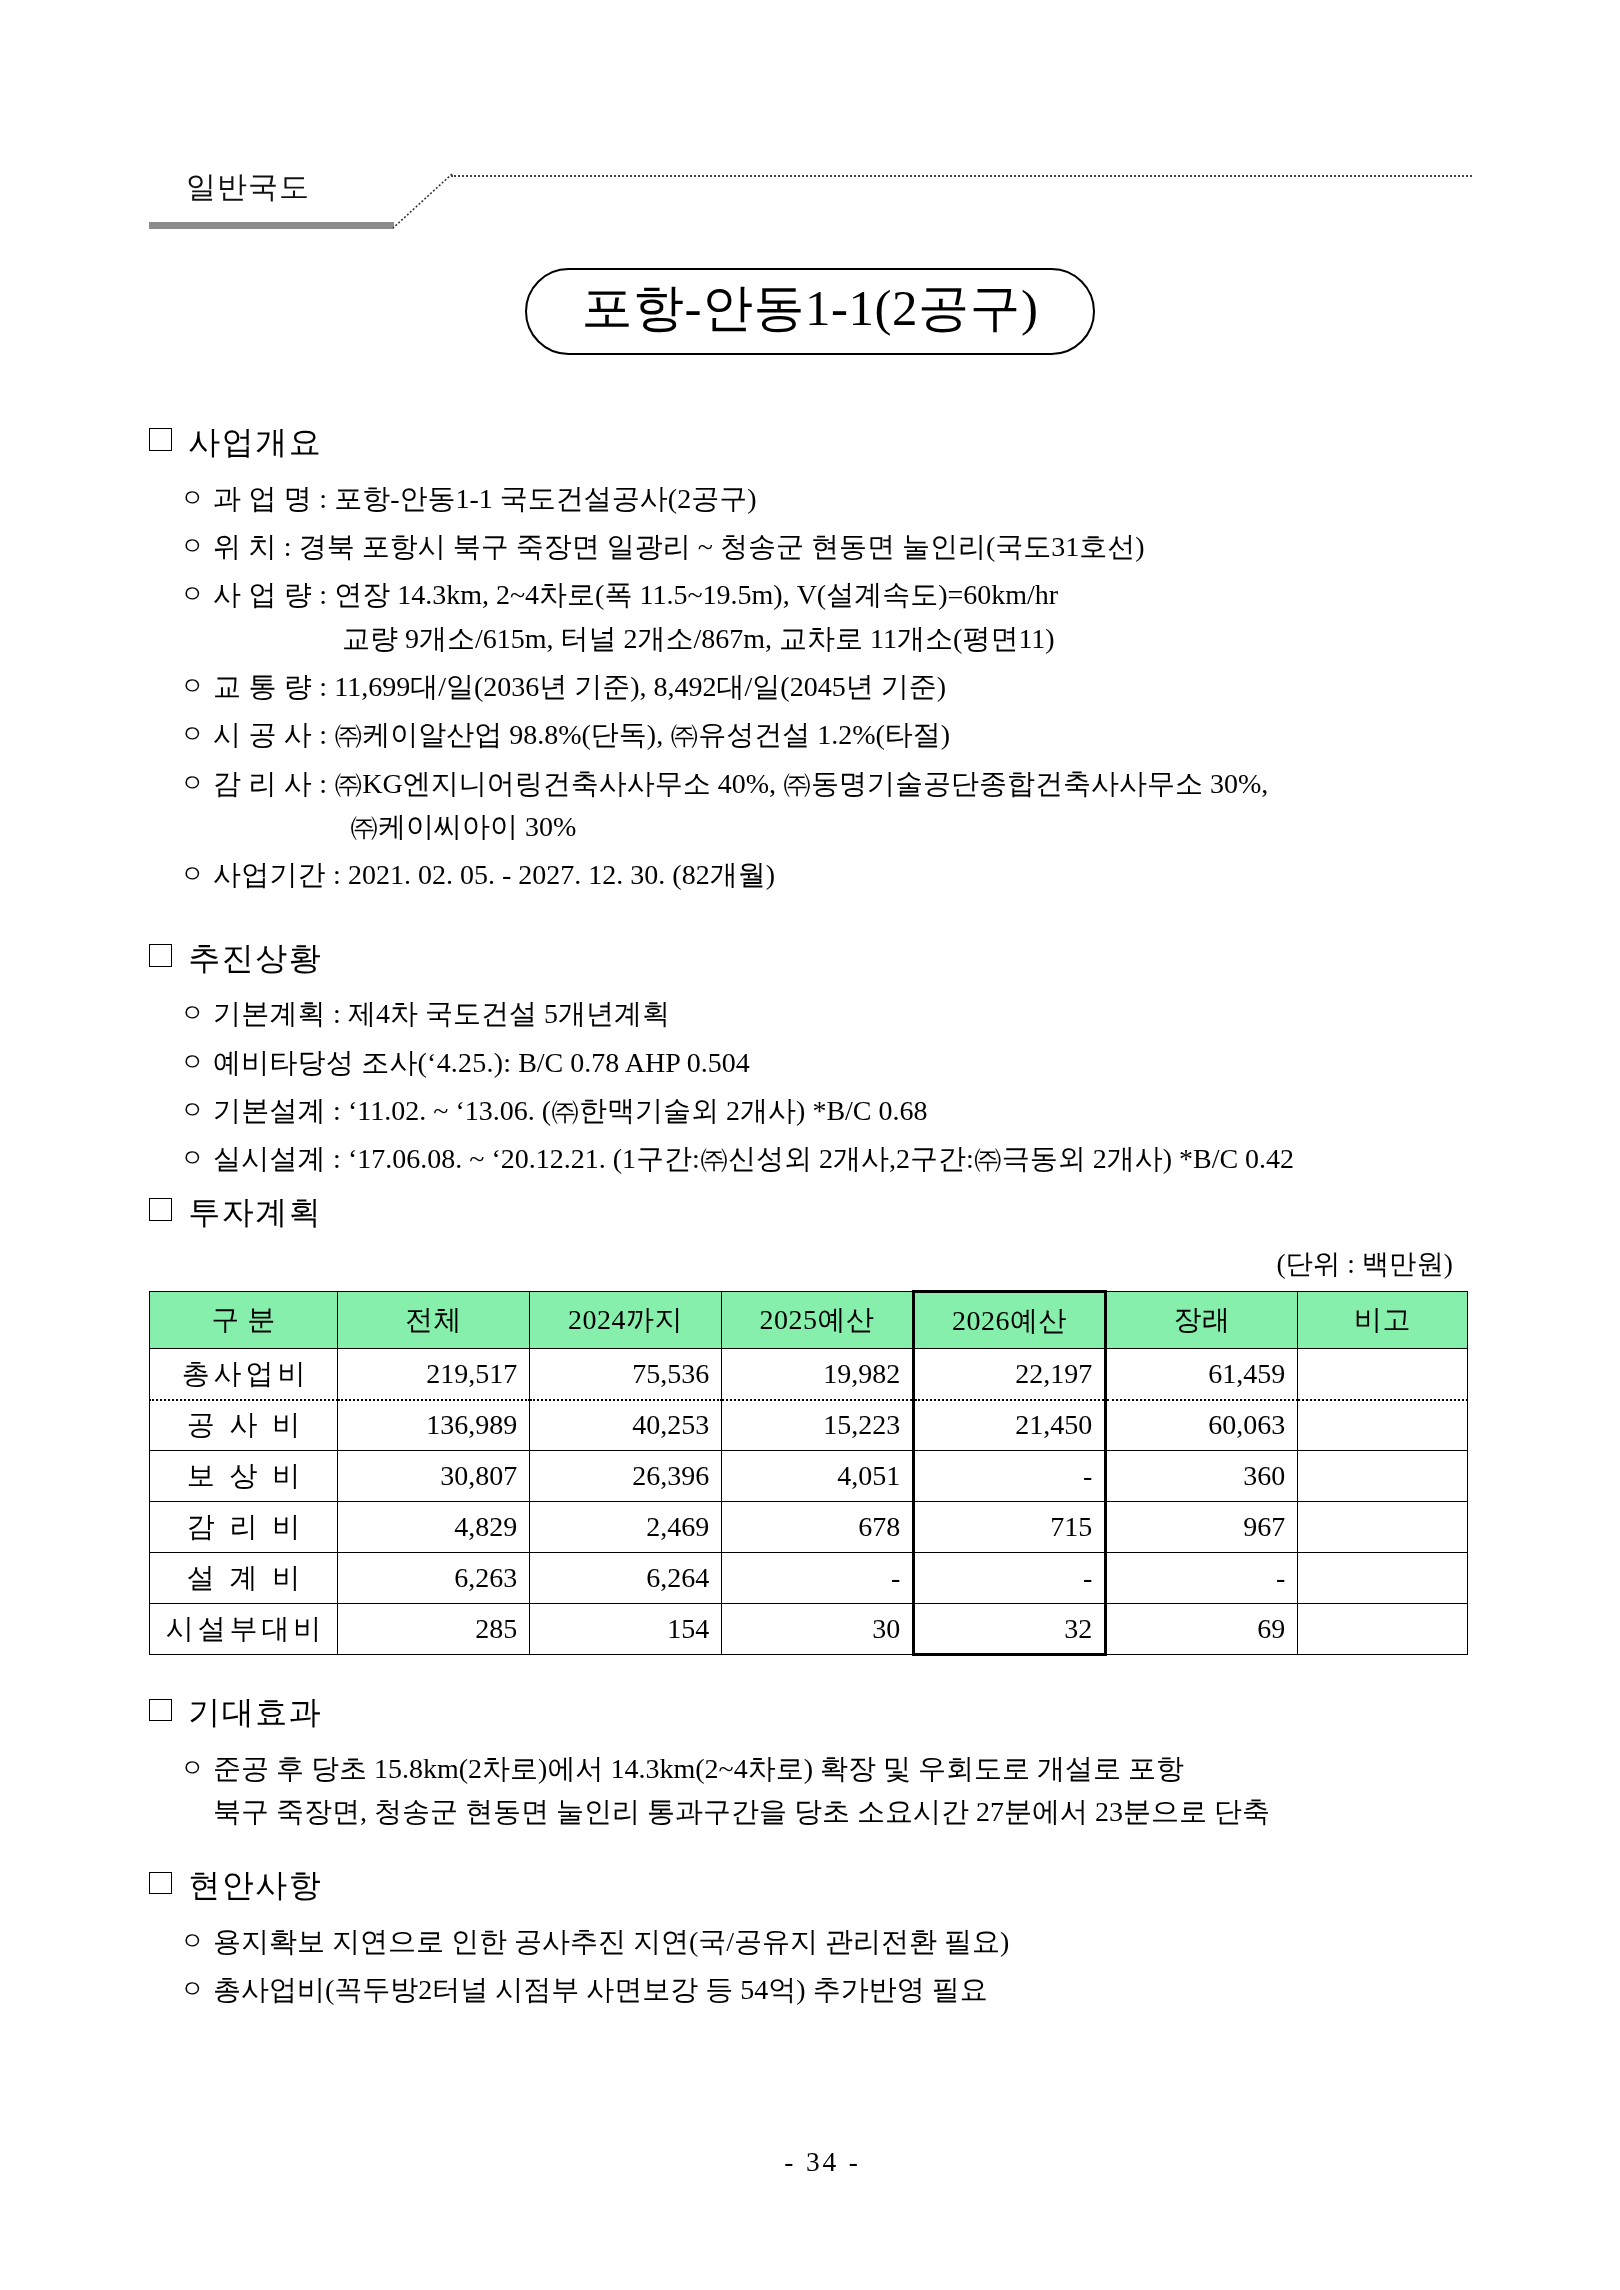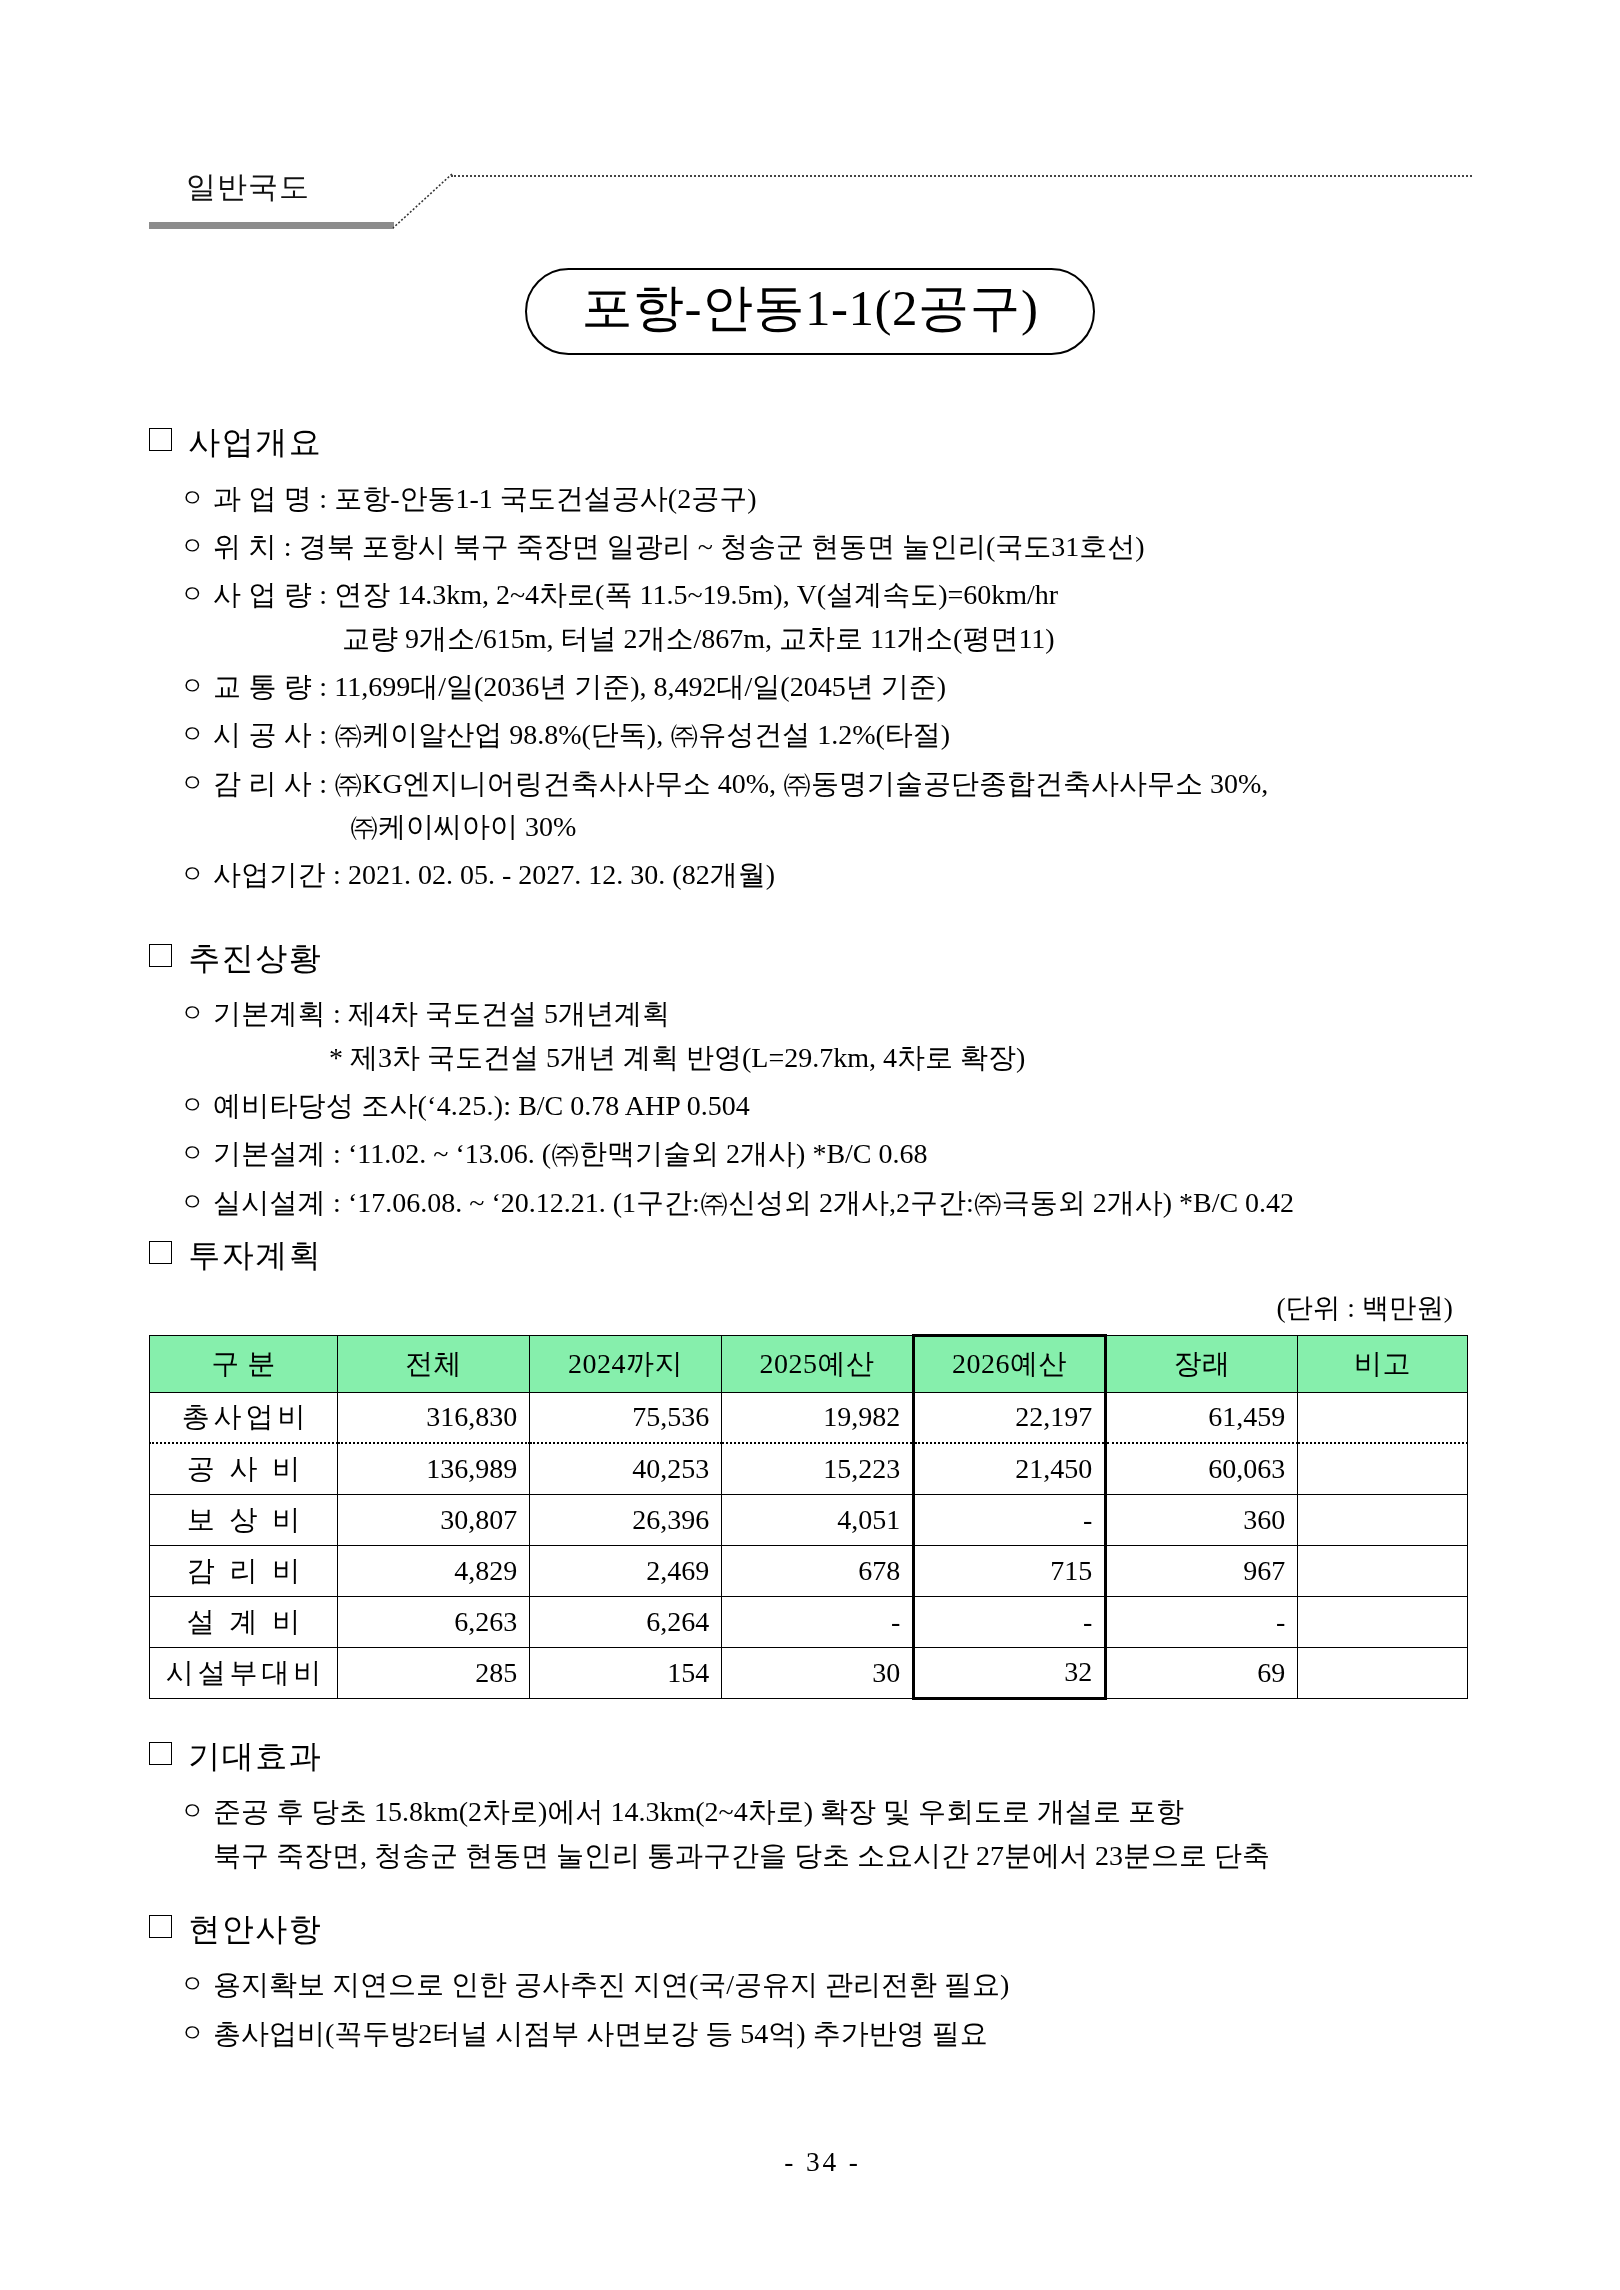--- a/index.html
+++ b/index.html
@@ -267,21 +267,20 @@
 
     <div class="sec-head">
       <span class="sq"></span>
       <span>추진상황</span>
     </div>
     <ul class="items">
       <li>
         <span class="circ">ㅇ</span>
         <span class="lbl">기본계획 :</span>
         <span>제4차 국도건설 5개년계획</span>
-        <span class="cont-line ind-star">* 제3차 국도건설 5개년 계획 반영(L=29.7km, 4차로 확장)</span>
       </li>
       <li>
         <span class="circ">ㅇ</span>
         <span class="lbl">예비타당성 조사(‘4.25.):</span>
         <span>B/C 0.78 AHP 0.504</span>
       </li>
       <li>
         <span class="circ">ㅇ</span>
         <span class="lbl">기본설계 :</span>
         <span>‘11.02. ~ ‘13.06. (㈜한맥기술외 2개사) *B/C 0.68</span>
@@ -315,21 +314,21 @@
           <th>2024까지</th>
           <th>2025예산</th>
           <th class="col-hl">2026예산</th>
           <th>장래</th>
           <th>비고</th>
         </tr>
       </thead>
       <tbody>
         <tr>
           <td class="rowhdr">총사업비</td>
-          <td class="num">316,830</td>
+          <td class="num">219,517</td>
           <td class="num">75,536</td>
           <td class="num">19,982</td>
           <td class="num col-hl">22,197</td>
           <td class="num">61,459</td>
           <td class="num"></td>
         </tr>
         <tr class="after-total">
           <td class="rowhdr">공 사 비</td>
           <td class="num">136,989</td>
           <td class="num">40,253</td>

